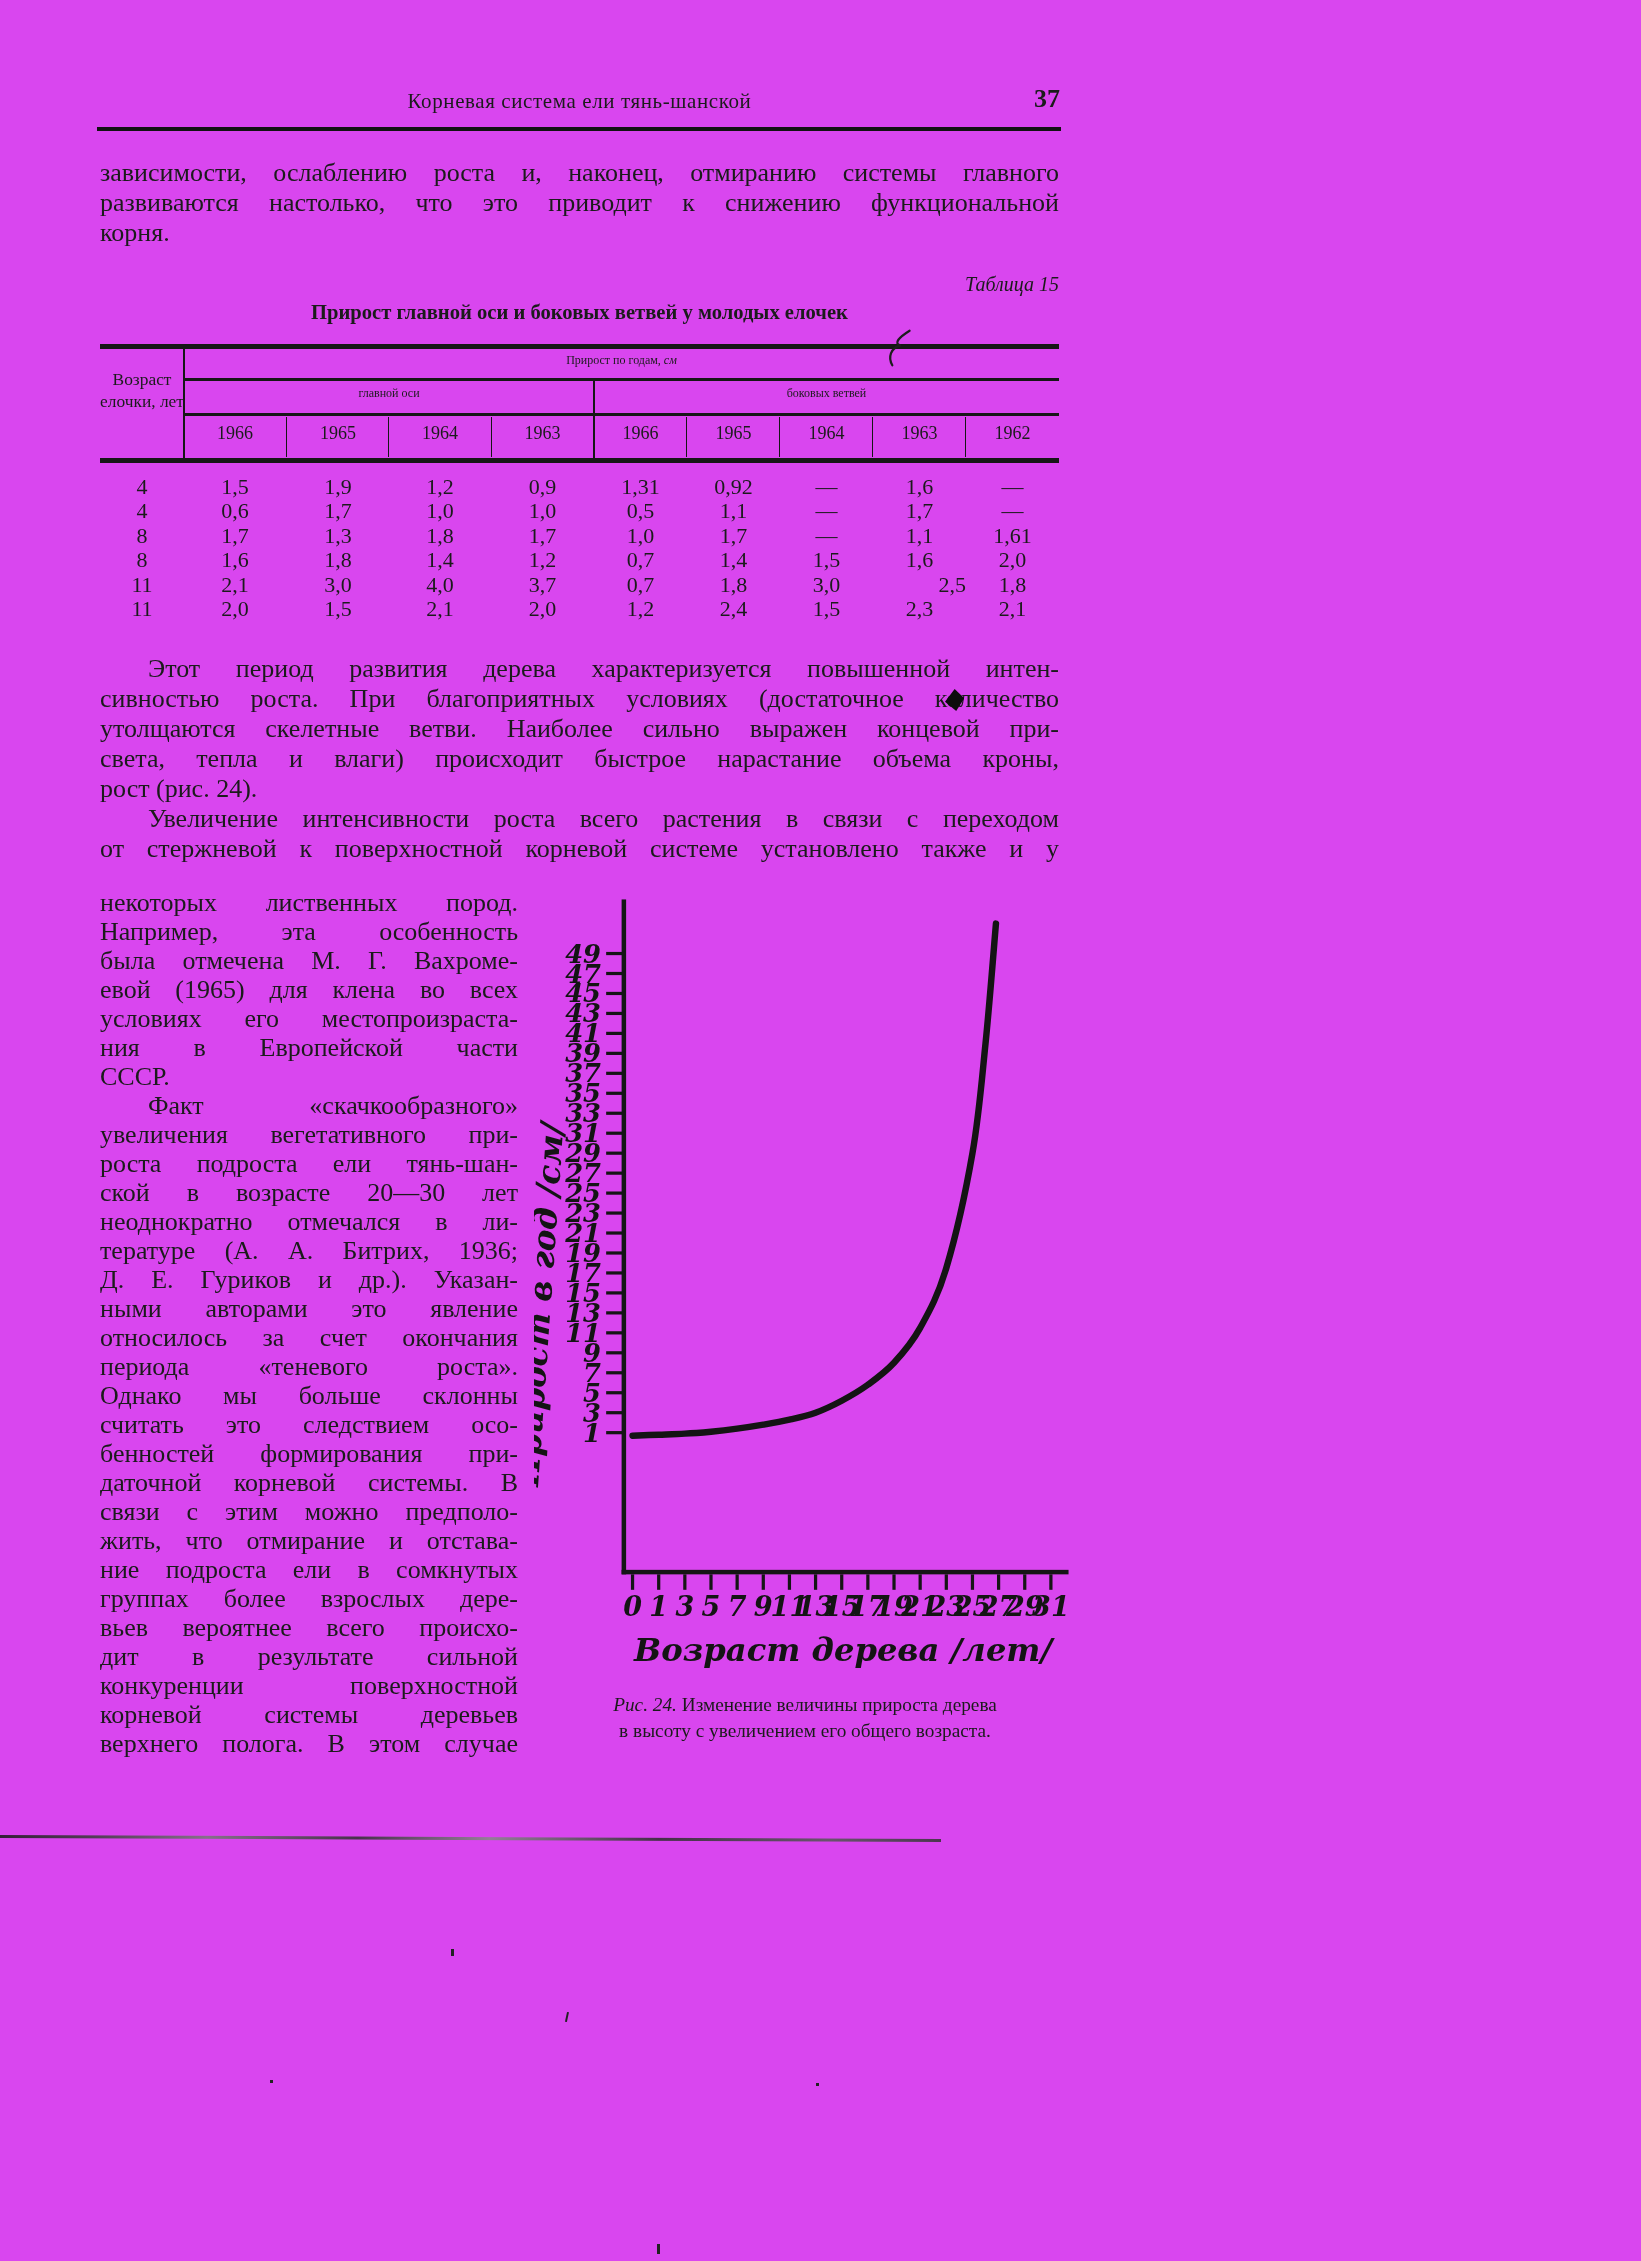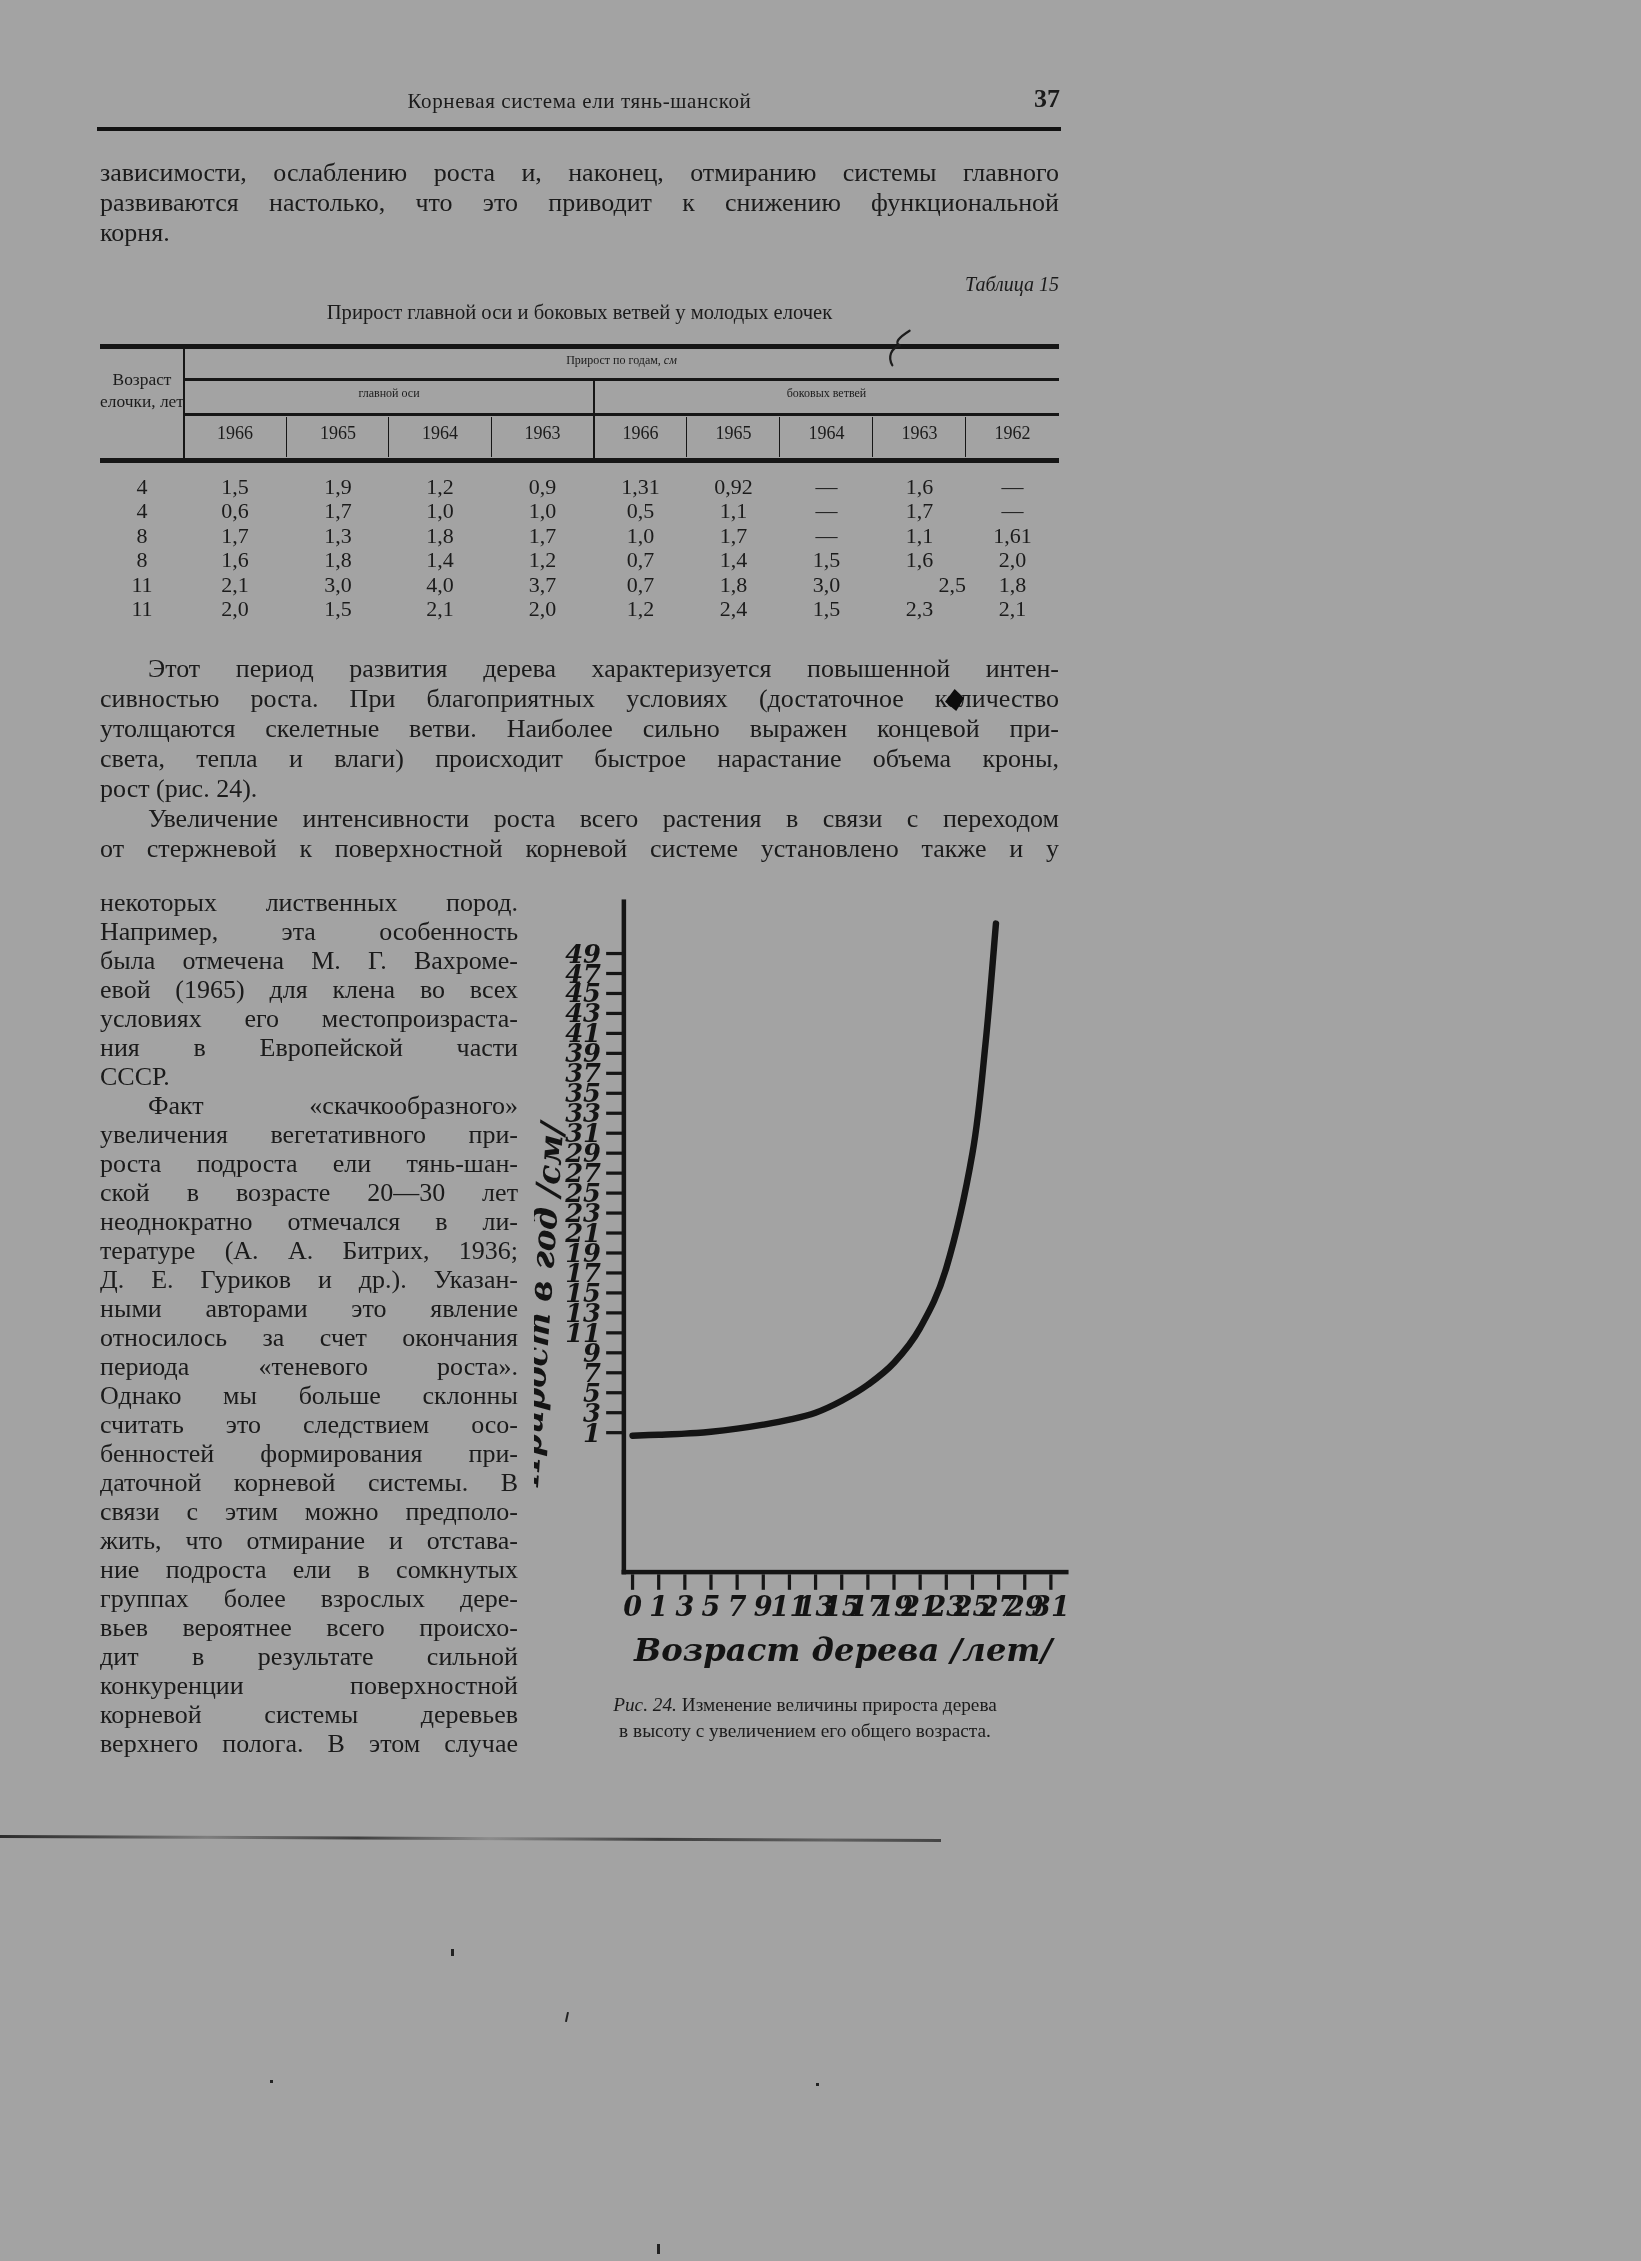--- a/index.html
+++ b/index.html
@@ -1,33 +1,33 @@
 <!DOCTYPE html>
 <html style="font-size:10.3px"><head>
 <meta charset="utf-8">
 <style>
   html,body{margin:0;padding:0;background:#e8e8e6;}
-  .page{position:relative;width:1641px;height:2261px;background:#a3a3a3;overflow:hidden;
+  .page{position:relative;width:1641px;height:2261px;background:#d946ef;overflow:hidden;
         font-family:"Liberation Serif","DejaVu Serif",serif;color:#1b1b1b;}
   .abs{position:absolute;}
   
   .header-title{top:89px;left:100px;width:959px;text-align:center;font-size:21px;letter-spacing:0.6px;}
   .page-number{top:84px;left:953px;width:107px;text-align:right;font-size:26px;font-weight:bold;}
   .header-rule{top:127px;left:97px;width:964px;height:3.9px;background:#121212;}
   
   .textblock{left:100px;width:959px;}
   .tline{font-size:26px;line-height:30px;text-align:justify;text-align-last:justify;white-space:normal;}
   .para{margin:0;}
   .para:not(.flush-last) .tline:last-child{text-align-last:left;}
   .tline.indent{text-indent:48px;}
   .column{width:418px;}
   .column .tline{line-height:29px;}
   
   .table-label{top:273px;left:100px;width:959px;text-align:right;font-style:italic;font-size:20px;}
-  .table-title{top:301px;left:100px;width:959px;text-align:center;font-weight:normal;font-size:20.6px;}
+  .table-title{top:301px;left:100px;width:959px;text-align:center;font-weight:bold;font-size:20.6px;}
   .table-wrap{top:344px;left:100px;width:959px;height:286px;}
   .h-rule,.v-rule{position:absolute;background:#161616;}
   .thead-text{position:absolute;text-align:center;font-size:12px;}
   .age-header{top:24px;left:0;width:84px;font-size:17.4px;line-height:22px;}
   .tcell{text-align:center;font-size:22px;line-height:24.5px;}
   .tcell.year{font-size:18px;line-height:19.3px;}
   .it{font-style:italic;}
   
   #chart{left:534px;top:893px;}
   #chart text{fill:#141414;font-family:"DejaVu Serif","Liberation Serif",serif;

